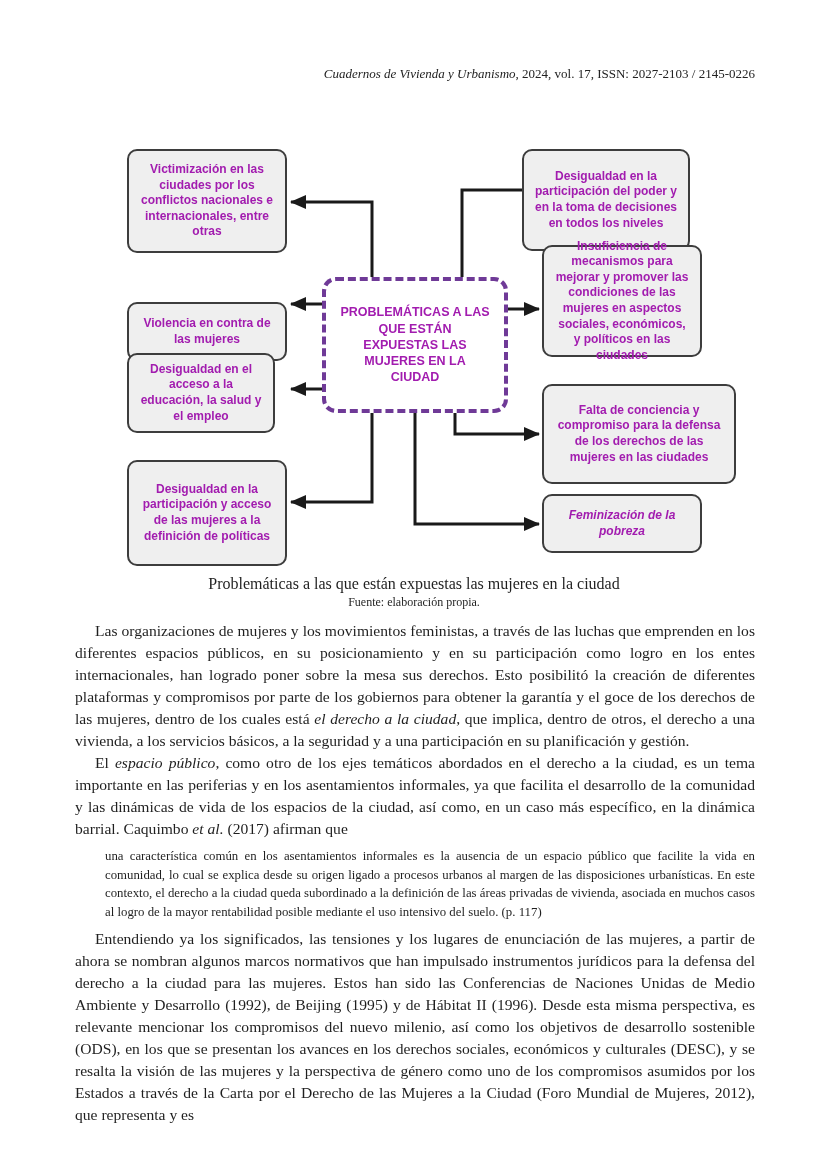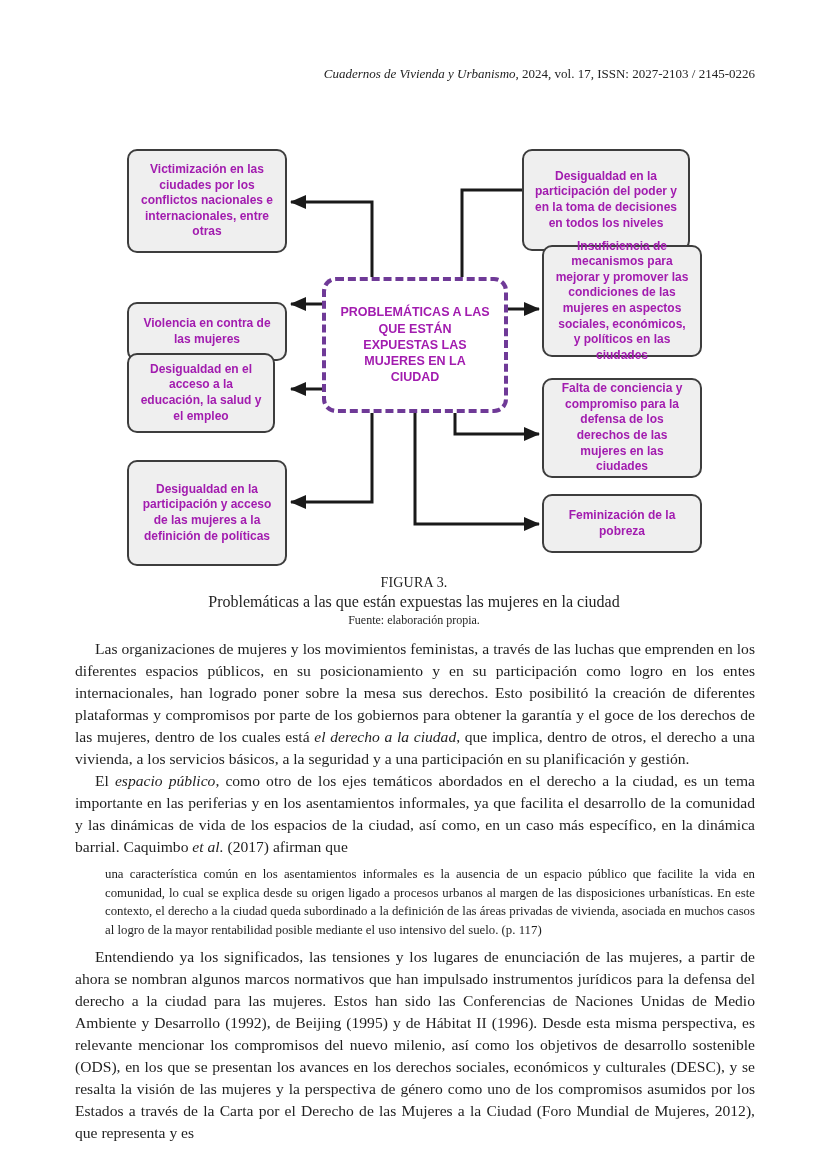--- a/index.html
+++ b/index.html
@@ -53,22 +53,22 @@
     font-size: 12.5px;
     padding: 10px 14px;
   }
   .l1 { left: 17px;  top: 7px;   width: 160px; height: 104px; }
   .l2 { left: 17px;  top: 137px; width: 160px; height: 59px; margin-top: 23px; }
   .l3 { left: 17px;  top: 211px; width: 148px; height: 80px; }
   .l4 { left: 17px;  top: 318px; width: 160px; height: 106px; }
   .cx { left: 212px; top: 135px; width: 186px; height: 136px; }
   .r1 { left: 412px; top: 7px;   width: 168px; height: 102px; padding-left: 10px; }
   .r2 { left: 432px; top: 103px; width: 160px; height: 112px; }
-  .r3 { left: 432px; top: 236px; width: 160px; height: 100px; }
-  .r4 { left: 432px; top: 352px; width: 160px; height: 59px; }
+  .r3 { left: 432px; top: 242px; width: 194px; height: 100px; }
+  .r4 { left: 432px; top: 352px; width: 160px; height: 59px; font-style: italic; }
   .connectors { position: absolute; left: 0; top: 0; width: 620px; height: 425px; }
 
   
   .caption { text-align: center; margin-top: 8px; }
   .caption .fig-label { font-size: 14px; letter-spacing: .2px; }
   .caption .fig-title { font-size: 16px; margin-top: 2px; }
   .caption .fig-source { font-size: 12px; margin-top: 2px; }
 
   
   .article {
@@ -121,21 +121,20 @@
 
     <div class="dbox cx center">PROBLEMÁTICAS A LAS QUE ESTÁN EXPUESTAS LAS MUJERES EN LA CIUDAD</div>
 
     <div class="dbox r1">Desigualdad en la participación del poder y en la toma de decisiones en todos los niveles</div>
     <div class="dbox r2">Insuficiencia de mecanismos para mejorar y promover las condiciones de las mujeres en aspectos sociales, económicos, y políticos en las ciudades</div>
     <div class="dbox r3">Falta de conciencia y compromiso para la defensa de los derechos de las mujeres en las ciudades</div>
     <div class="dbox r4">Feminización de la pobreza</div>
   </div>
 
   <div class="caption">
-    <div class="fig-label">FIGURA 3.</div>
     <div class="fig-title">Problemáticas a las que están expuestas las mujeres en la ciudad</div>
     <div class="fig-source">Fuente: elaboración propia.</div>
   </div>
 
   <div class="article">
     <p class="body-par"><span>Las organizaciones de mujeres y los movimientos feministas, a través de las luchas que emprenden en los diferentes espacios públicos, en su posicionamiento y en su participación como logro en los entes internacionales, han logrado poner sobre la mesa sus derechos. Esto posibilitó la creación de diferentes plataformas y compromisos por parte de los gobiernos para obtener la garantía y el goce de los derechos de las mujeres, dentro de los cuales está </span><em>el derecho a la ciudad</em><span>, que implica, dentro de otros, el derecho a una vivienda, a los servicios básicos, a la seguridad y a una participación en su planificación y gestión.</span></p>
 
     <p class="body-par"><span>El </span><em>espacio público</em><span>, como otro de los ejes temáticos abordados en el derecho a la ciudad, es un tema importante en las periferias y en los asentamientos informales, ya que facilita el desarrollo de la comunidad y las dinámicas de vida de los espacios de la ciudad, así como, en un caso más específico, en la dinámica barrial. Caquimbo </span><em>et al.</em><span> (2017) afirman que</span></p>
 
     <p class="blockquote">una característica común en los asentamientos informales es la ausencia de un espacio público que facilite la vida en comunidad, lo cual se explica desde su origen ligado a procesos urbanos al margen de las disposiciones urbanísticas. En este contexto, el derecho a la ciudad queda subordinado a la definición de las áreas privadas de vivienda, asociada en muchos casos al logro de la mayor rentabilidad posible mediante el uso intensivo del suelo. (p. 117)</p>

